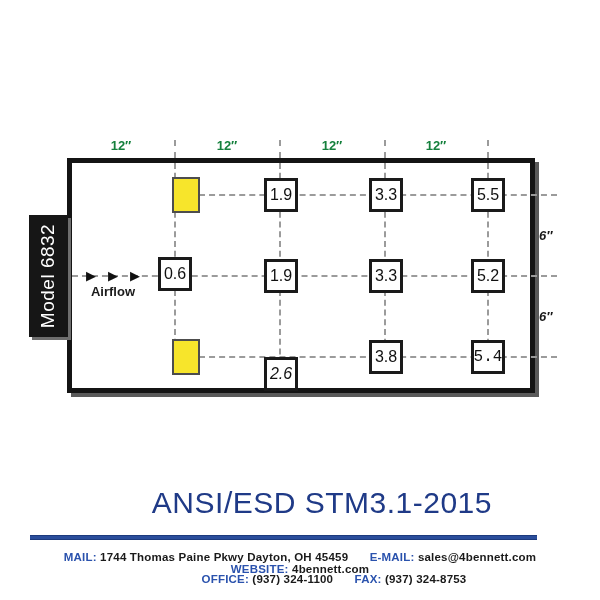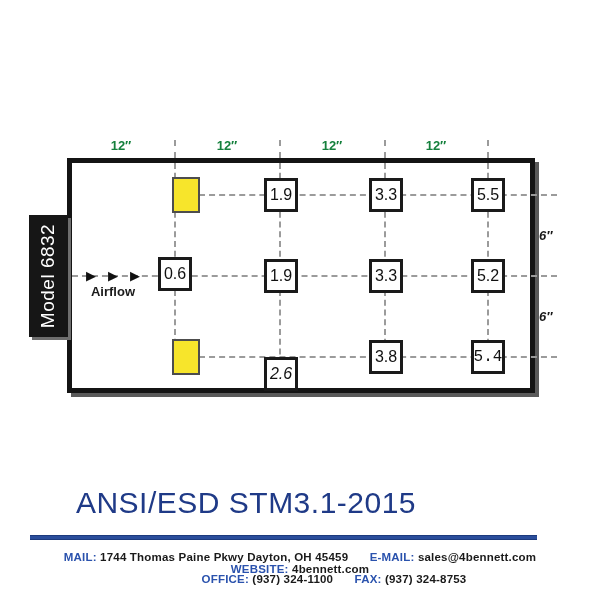--- a/index.html
+++ b/index.html
@@ -38,21 +38,21 @@
                   color:#ffffff;font-size:19px;letter-spacing:0.5px;}
 
   
   .arrows{left:86px;top:267px;width:54px;display:flex;justify-content:space-between;
           z-index:6;}
   .arrows span{font-size:13px;line-height:17px;color:#111;}
   .airflow-label{left:80px;top:284px;width:66px;text-align:center;font-size:13px;
                  font-weight:bold;color:#1a1a1a;z-index:6;}
 
   
-  .standard-title{width:492px;top:486px;left:0;text-align:center;font-size:30px;
+  .standard-title{width:492px;top:486px;left:0;text-align:right;font-size:30px;
                   color:#1f3a87;letter-spacing:0.5px;}
   .rule{left:30px;top:535px;width:507px;height:3px;background:#2a4d9b;
         border-top:1px solid #1d3a7d;border-bottom:1px solid #1d3a7d;}
   .contacts{width:600px;left:0;text-align:center;font-size:11.5px;font-weight:bold;
             color:#1a1a1a;letter-spacing:0.2px;}
   .contacts .grp{margin:12px 9px;white-space:nowrap;}
   .contacts .lbl{color:#2a52ad;}
   .l1{top:551px;}
   .l2{top:573px;padding-left:34px;}
 </style>

